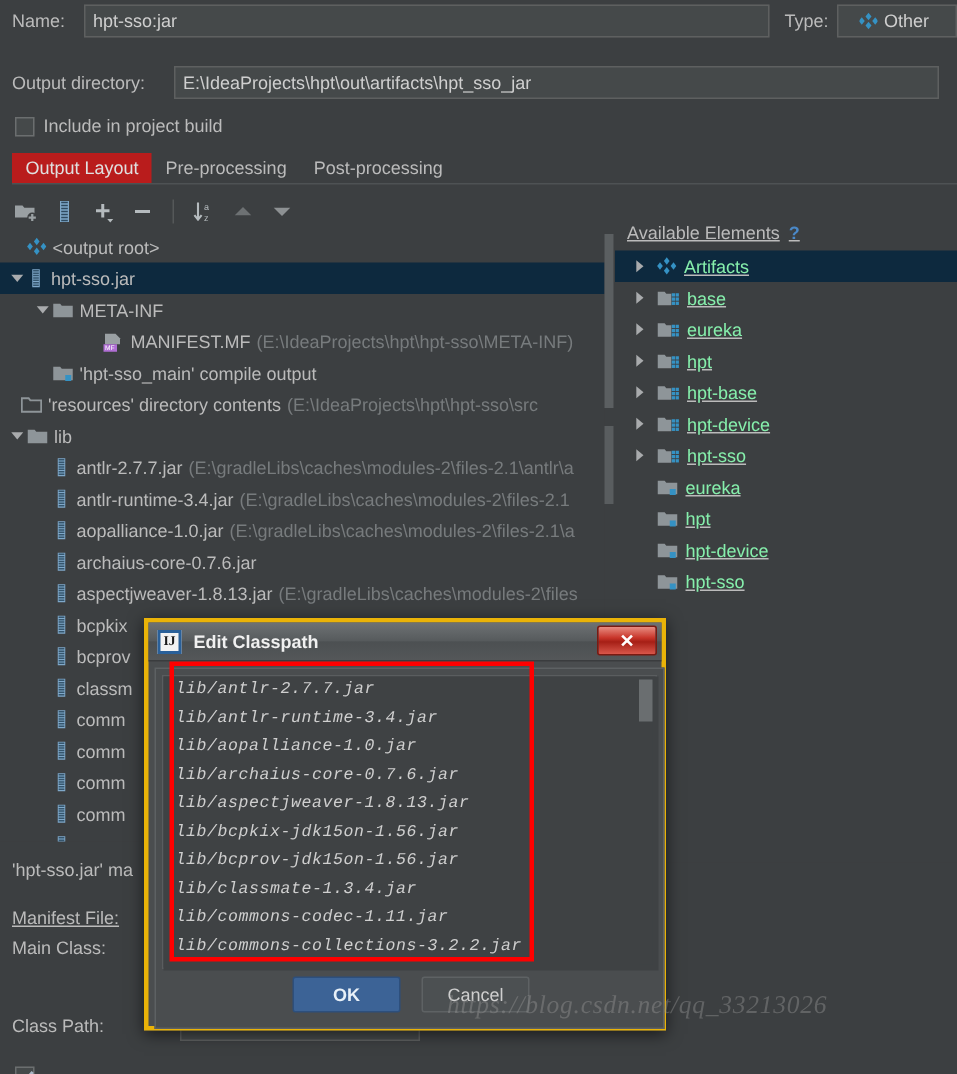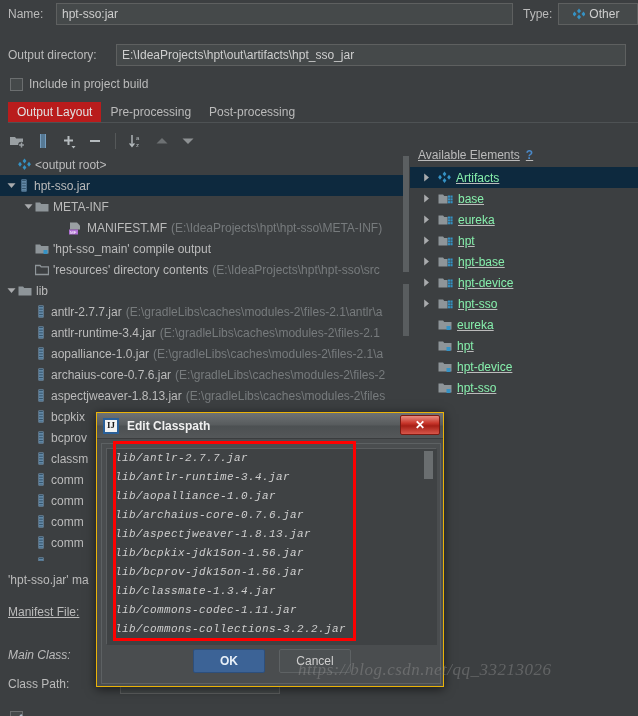--- a/index.html
+++ b/index.html
@@ -111,21 +111,21 @@
   .bottom { position: absolute; left: 0; top: 565px; width: 638px; height: 151px; }
   .bline { position: absolute; left: 8px; font-size: 12px; color: #bbbbbb; white-space: nowrap; }
   .bfield {
     position: absolute; background: #45494a; border: 1px solid #5e6060; height: 22px;
   }
 
   
   .dlg {
     position: absolute; left: 96px; top: 412px; width: 348px; height: 275px;
     background: #4a4d4f;
-    border: 1px solid #eab308;
+    border: 3px solid #eab308;
     box-shadow: 0 2px 10px rgba(0,0,0,.6);
   }
   .dlg-titlebar {
     height: 26px;
     background: linear-gradient(to bottom, #6e7274 0%, #575b5d 48%, #4c5052 52%, #545759 100%);
     display: flex; align-items: center; padding: 0 3px; position: relative;
     border-bottom: 1px solid #3a3c3e;
   }
   .dlg-icon {
     width: 16px; height: 16px; margin-left: 3px; background: #f2f2f2;
@@ -323,21 +323,21 @@
       <div class="node" style="padding-left: 21px;">
         <span class="twisty"></span>
         <span class="ico">
           <svg width="14" height="12" viewBox="0 0 14 12">
             <path d="M0.5 1.5h4.6l1.1 1.4H13.5V10.5H0.5z" fill="#8e9599"></path>
             <rect x="8.5" y="7" width="4" height="4" fill="#3592c4"></rect>
           </svg>
         </span>
         <span class="nm">'hpt-sso_main' compile output</span>
       </div>
-      <div class="node" style="padding-left: 21px;">
+      <div class="node" style="">
         <span class="twisty"></span>
         <span class="ico">
           <svg width="14" height="12" viewBox="0 0 14 12">
             <path d="M0.5 1.5h4.6l1.1 1.4H13.5V10.5H0.5z" fill="none" stroke="#8e9599" stroke-width="1.3"></path>
           </svg>
         </span>
         <span class="nm">'resources' directory contents</span>
         <span class="path">(E:\IdeaProjects\hpt\hpt-sso\src</span>
       </div>
       <div class="node" style="padding-left: 4px;">
@@ -396,21 +396,20 @@
         <span class="twisty"></span>
         <span class="ico">
           <svg width="12" height="13" viewBox="0 0 12 13">
             <rect x="3.5" y="0.5" width="5" height="12" fill="#7fa8c9"></rect>
             <g stroke="#36566e" stroke-width="1">
               <path d="M4.1 1.5h3.8M4.1 3.1h3.8M4.1 4.7h3.8M4.1 6.3h3.8M4.1 7.9h3.8M4.1 9.5h3.8M4.1 11.1h3.8"></path>
             </g>
           </svg>
         </span>
         <span class="nm">archaius-core-0.7.6.jar</span>
-        <span class="path">(E:\gradleLibs\caches\modules-2\files-2</span>
       </div>
       <div class="node" style="padding-left: 21px;">
         <span class="twisty"></span>
         <span class="ico">
           <svg width="12" height="13" viewBox="0 0 12 13">
             <rect x="3.5" y="0.5" width="5" height="12" fill="#7fa8c9"></rect>
             <g stroke="#36566e" stroke-width="1">
               <path d="M4.1 1.5h3.8M4.1 3.1h3.8M4.1 4.7h3.8M4.1 6.3h3.8M4.1 7.9h3.8M4.1 9.5h3.8M4.1 11.1h3.8"></path>
             </g>
           </svg>
@@ -711,21 +710,21 @@
         </span>
         <span class="nm">hpt-sso</span>
       </div>
     </div>
 </div>
 
 <div class="bottom">
   <div class="bline" style="top:8px;">'hpt-sso.jar' ma</div>
   <div class="bline" style="top:40px;text-decoration:underline;"><span>Manifest File:</span></div>
   <div class="bfield" style="left:120px; top:35px; width:160px;"></div>
-  <div class="bline" style="top:83px;font-style:italic;"><span>Main Class:</span></div>
+  <div class="bline" style="top:60px;"><span>Main Class:</span></div>
   <div class="bfield" style="left:120px; top:71px; width:160px;"></div>
   <div class="bline" style="top:112px;"><span>Class Path:</span></div>
   <div class="bfield" style="left:120px; top:107px; width:160px;"></div>
 
   <div style="position:absolute;left:10px;top:146px;display:flex;align-items:center;gap:6px;">
     <span class="cbox checked"></span>
   </div>
 </div>
 
 <div class="dlg">

